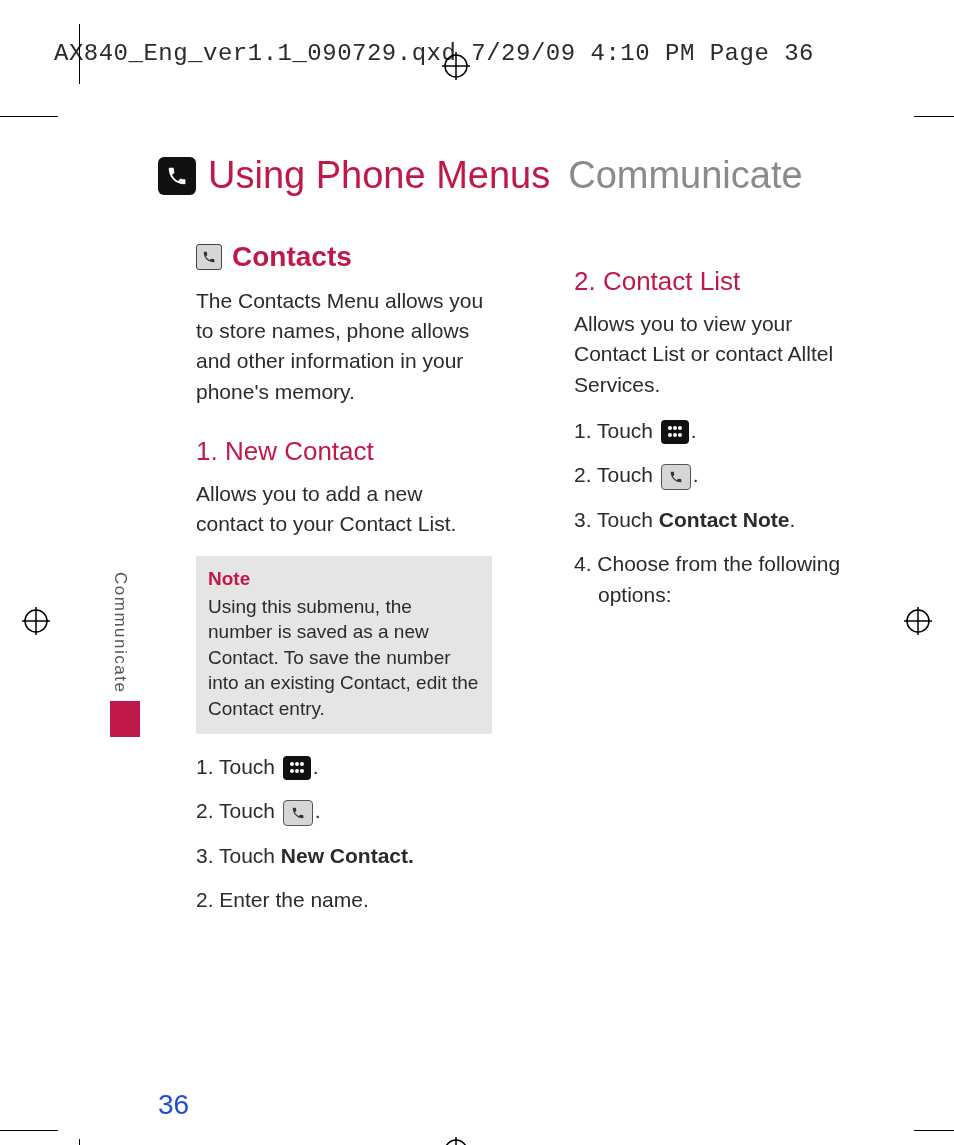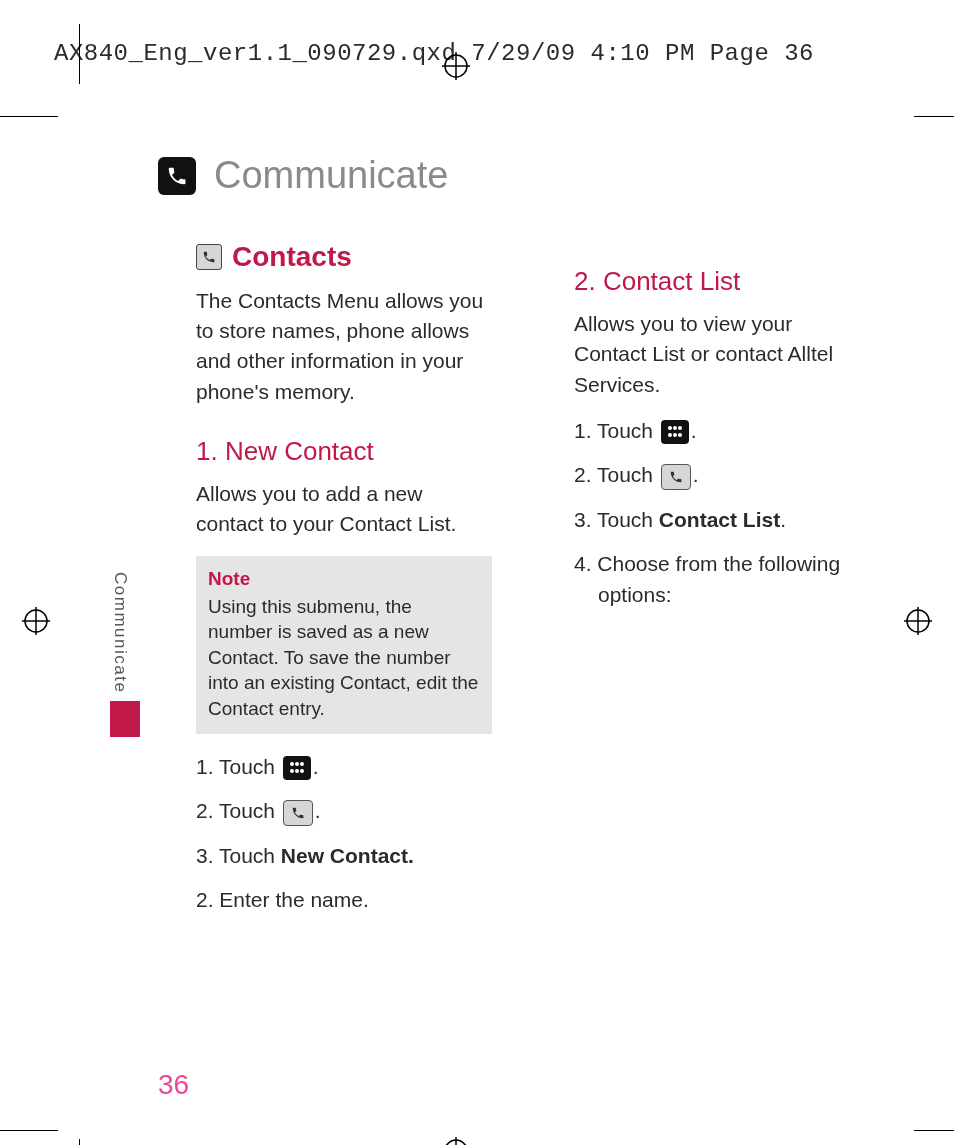--- a/index.html
+++ b/index.html
@@ -34,21 +34,21 @@
   .icon-chip{display:inline-flex;vertical-align:middle;width:28px;height:24px;border-radius:4px;background:#111;align-items:center;justify-content:center;margin:0 2px;}
   .icon-chip.light{background:#d6d6d6;border:1px solid #555;}
   .save-chip{display:inline-block;vertical-align:middle;background:#111;color:#fff;border-radius:4px;padding:1px 10px 3px;font-size:19px;margin:0 4px;}
   .bullets{margin:6px 0 0 30px;padding:0;list-style:none;}
   .bullets li{position:relative;padding-left:22px;margin:6px 0;}
   .bullets li::before{content:"";position:absolute;left:0;top:9px;width:8px;height:8px;background:#c01848;border-radius:50%;}
   
   .sidetab{position:absolute;top:548px;left:110px;width:32px;}
   .sidetab-text{writing-mode:vertical-rl;font-size:17px;letter-spacing:1.5px;color:#555;text-align:center;}
   .sidetab-bar{width:30px;height:36px;background:#c01848;margin-top:8px;}
-  .page-num{position:absolute;left:158px;bottom:68px;font-size:28px;color:#ec4899;}
+  .page-num{position:absolute;left:158px;bottom:48px;font-size:28px;color:#1d4ed8;}
   .bold{font-weight:600;}
 </style>
 </head>
 <body>
 
 <div class="page">
 
   <div class="printer-header">AX840_Eng_ver1.1_090729.qxd  7/29/09  4:10 PM  Page 36</div>
 
   <div class="crop-h" style="top:92px;left:0;width:58px;"></div>
@@ -95,20 +95,21 @@
   </div>
 
   <div class="content">
 
     <div class="title-row">
       <span class="title-icon">
         <svg width="22" height="22" viewBox="0 0 24 24">
             <path fill="#fff" d="M6.6 10.8c1.4 2.8 3.8 5.1 6.6 6.6l2.2-2.2c.3-.3.7-.4 1.1-.3 1.2.4 2.4.6 3.7.6.6 0 1 .5 1 1V20c0 .6-.5 1-1 1C10.6 21 3 13.4 3 4c0-.6.5-1 1-1h3.5c.6 0 1 .5 1 1 0 1.3.2 2.5.6 3.7.1.4 0 .8-.3 1.1l-2.2 2z"></path>
           </svg>
       </span>
+      <span class="title-main">Using Phone Menus</span>
       <span class="title-sub">Communicate</span>
     </div>
 
     <div class="cols">
 
       <div class="col">
         <div class="h2-row">
           <span class="h2-icon">
             <svg width="14" height="14" viewBox="0 0 24 24">
                 <path fill="#333" d="M6.6 10.8c1.4 2.8 3.8 5.1 6.6 6.6l2.2-2.2c.3-.3.7-.4 1.1-.3 1.2.4 2.4.6 3.7.6.6 0 1 .5 1 1V20c0 .6-.5 1-1 1C10.6 21 3 13.4 3 4c0-.6.5-1 1-1h3.5c.6 0 1 .5 1 1 0 1.3.2 2.5.6 3.7.1.4 0 .8-.3 1.1l-2.2 2z"></path>
@@ -172,21 +173,21 @@
               </span><span>.</span>
           </li>
           <li>
             <span>2. Touch </span><span class="icon-chip light">
                 <svg width="14" height="14" viewBox="0 0 24 24">
                   <path fill="#333" d="M6.6 10.8c1.4 2.8 3.8 5.1 6.6 6.6l2.2-2.2c.3-.3.7-.4 1.1-.3 1.2.4 2.4.6 3.7.6.6 0 1 .5 1 1V20c0 .6-.5 1-1 1C10.6 21 3 13.4 3 4c0-.6.5-1 1-1h3.5c.6 0 1 .5 1 1 0 1.3.2 2.5.6 3.7.1.4 0 .8-.3 1.1l-2.2 2z"></path>
                 </svg>
               </span><span>.</span>
           </li>
           <li>
-            <span>3. Touch </span><span class="bold">Contact List</span><span>.</span>
+            <span>3. Touch </span><span class="bold">Contact Note</span><span>.</span>
           </li>
           <li>
             <span>4. Choose from the following options:</span>
           </li>
         </ol>
       </div>
     </div>
   </div>
 
   <div class="page-num">36</div>

